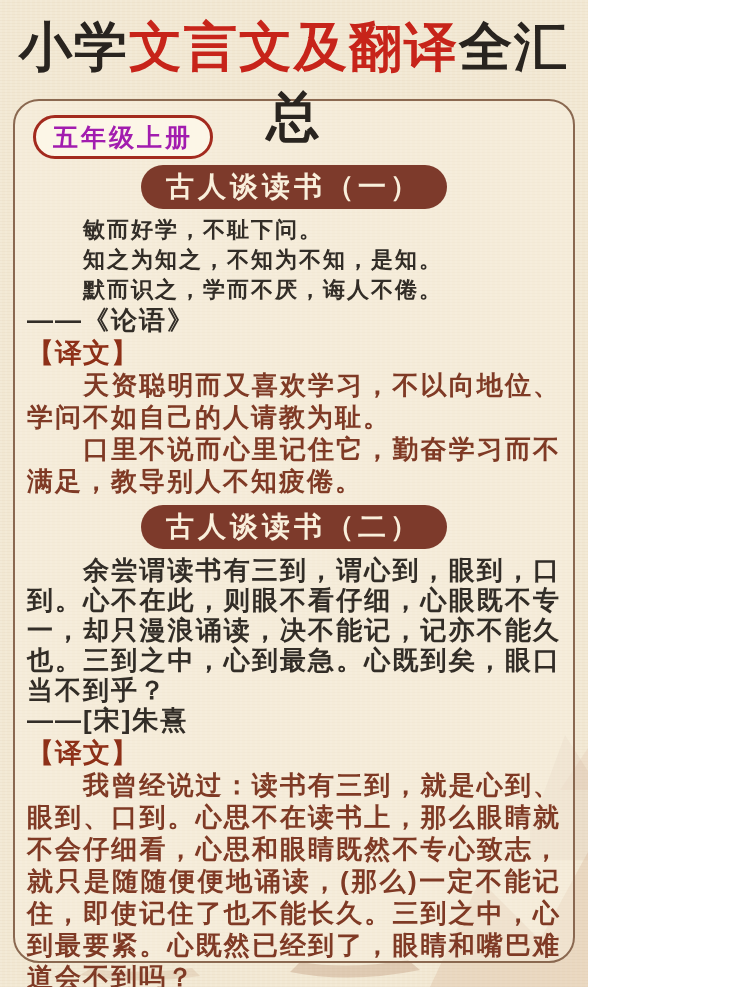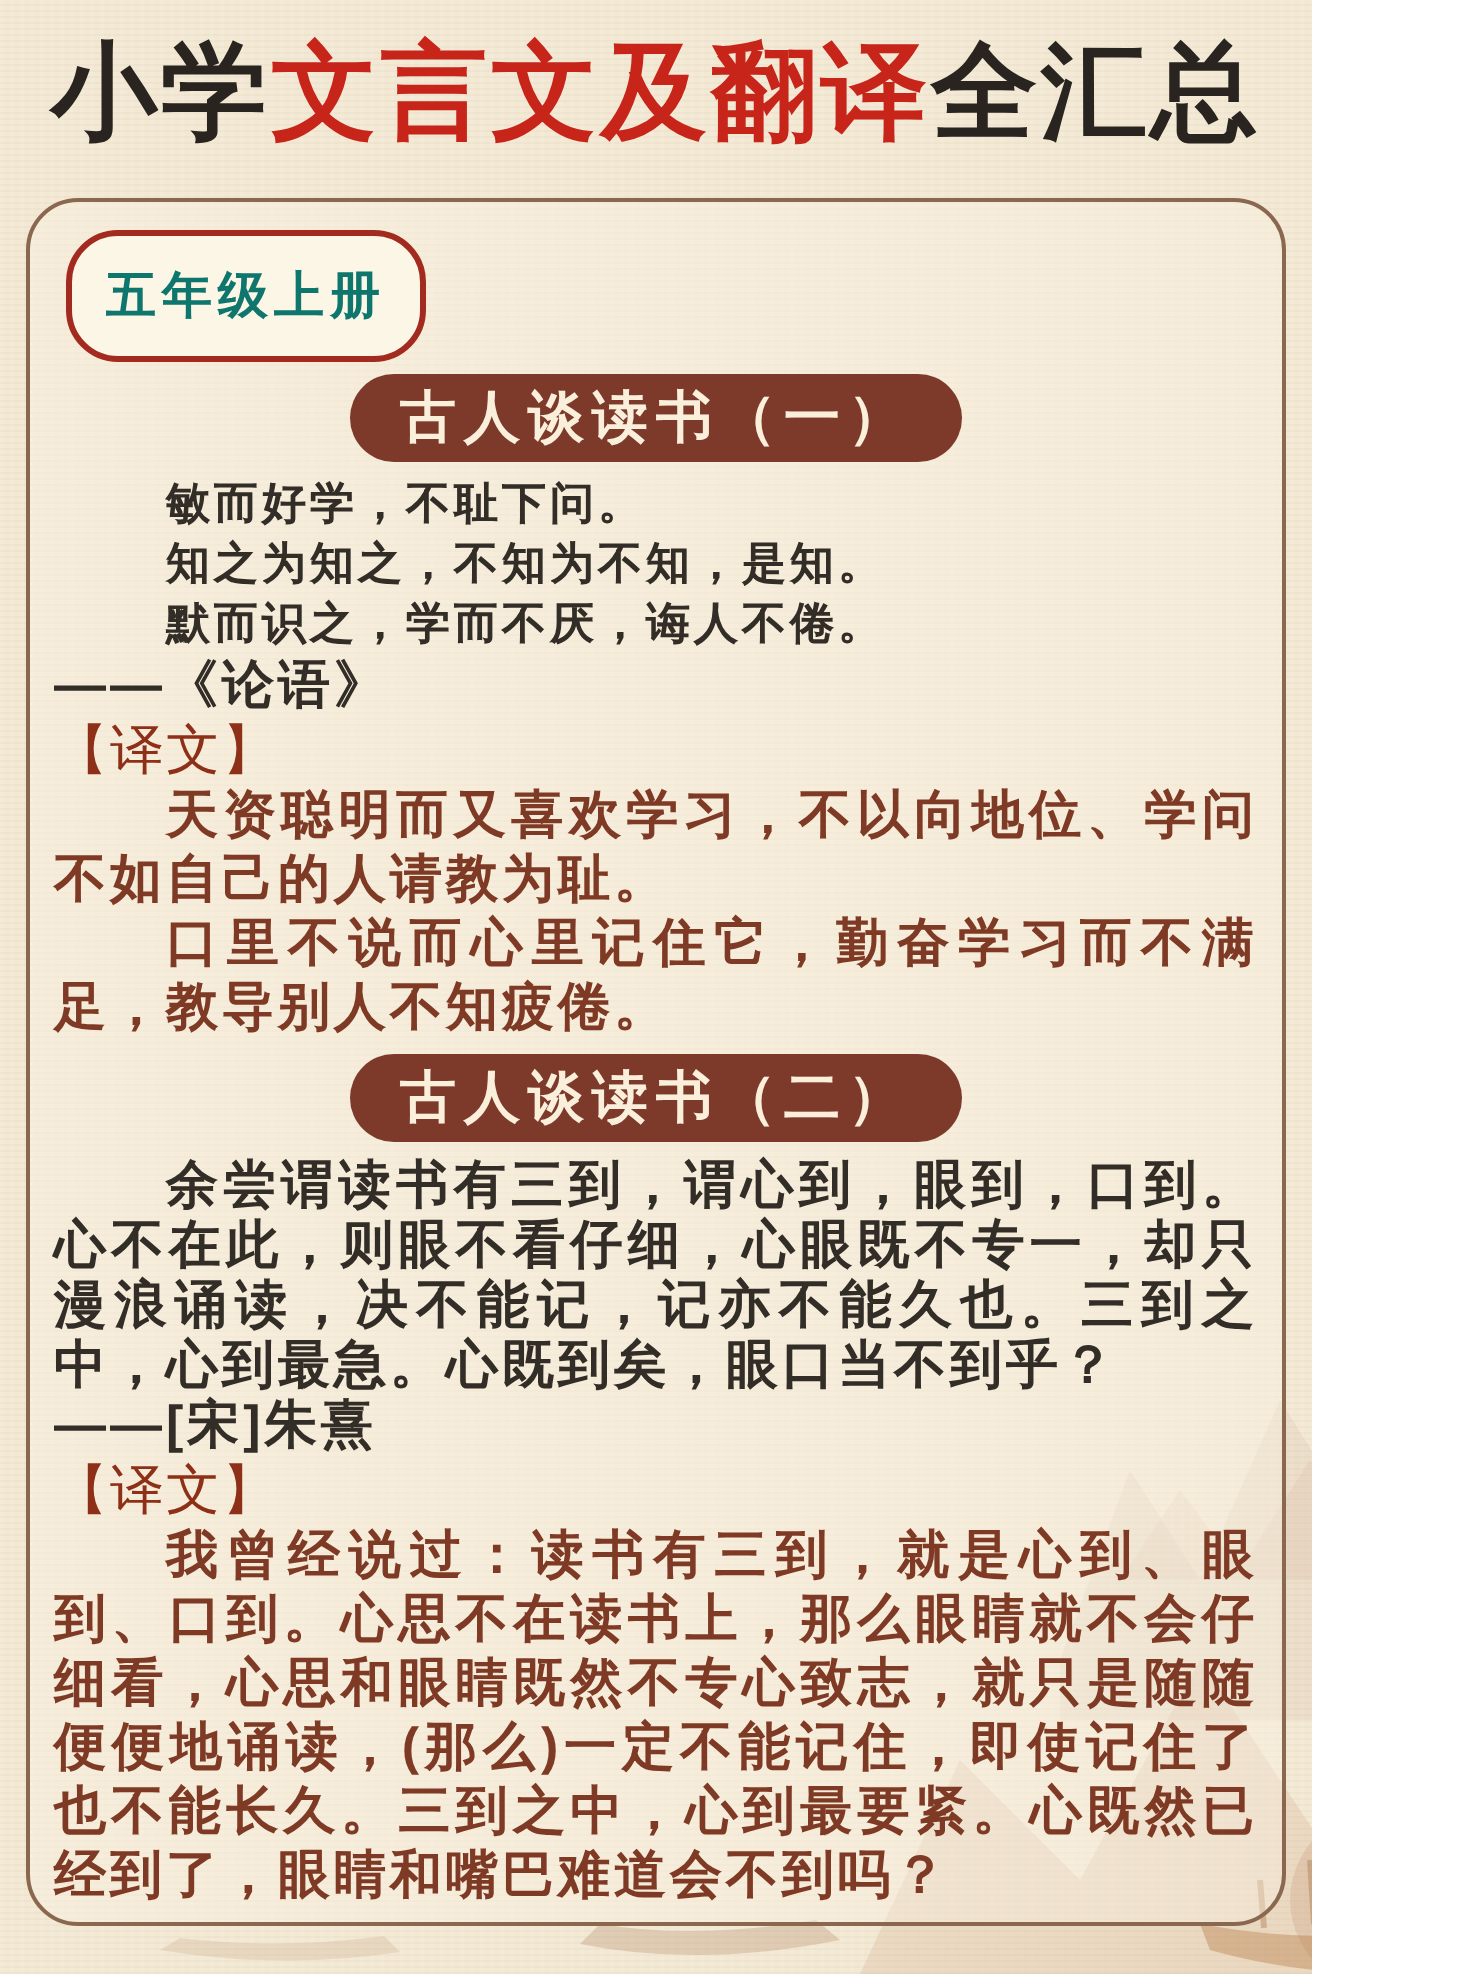--- a/index.html
+++ b/index.html
@@ -1,50 +1,50 @@
 <!DOCTYPE html>
 <html><head>
 <meta charset="utf-8">
 <style>
   html,body{margin:0;padding:0;}
   body{width:740px;height:987px;overflow:hidden;
        font-family:"Liberation Sans","DejaVu Sans",sans-serif;}
-  .page{position:relative;width:656px;height:987px;overflow:hidden;
+  .page{position:relative;width:588px;height:987px;overflow:hidden;
         background:
           repeating-linear-gradient(0deg, rgba(205,182,150,0.10) 0 1px, rgba(0,0,0,0) 1px 3px),
           repeating-linear-gradient(90deg, rgba(255,255,255,0.10) 0 2px, rgba(0,0,0,0) 2px 5px),
           #f2e8d3;}
   .watermark{position:absolute;left:0;top:0;width:740px;height:987px;z-index:0;pointer-events:none;}
   
   .main-title{position:relative;z-index:2;text-align:center;margin:0;padding-top:12px;
               font-size:53px;line-height:70px;font-weight:900;letter-spacing:2px;color:#29241f;}
   .main-title .t-red{color:#c7241a;}
   .main-title .t-black{color:#29241f;}
   
   .panel{position:absolute;z-index:1;left:13px;right:13px;top:99px;bottom:24px;
          border:2.5px solid #8a6850;border-radius:26px;
          background:rgba(250,243,228,0.40);
          padding:10px 12px;box-sizing:border-box;}
   .panel-inner{position:relative;z-index:2;}
   .grade-badge{display:inline-block;margin:4px 0 0 6px;
                font-size:25px;line-height:28px;font-weight:800;letter-spacing:3px;
-               color:#0f766e;background:#fcf6e7;border:3px solid #a32a1e;
-               border-radius:26px;padding:16px 17px;text-align:center;}
+               color:#a21caf;background:#fcf6e7;border:3px solid #a32a1e;
+               border-radius:26px;padding:5px 17px;text-align:center;}
   .pill-wrap{text-align:center;margin:6px 0;}
   .section-pill{display:inline-block;background:#7d3a2b;color:#f9efdb;
                 font-size:28px;line-height:32px;font-weight:800;letter-spacing:4px;
                 padding:6px 25px;border-radius:26px;}
   .orig-block{margin-top:6px;}
   .orig-line{font-size:22px;line-height:30px;font-weight:700;letter-spacing:2px;
              color:#322d27;padding-left:56px;white-space:nowrap;}
   .orig-para{margin:6px 0 0 0;font-size:26px;line-height:30px;font-weight:700;
              letter-spacing:2px;color:#322d27;text-indent:56px;text-align:justify;}
   .attribution{font-size:26px;line-height:30px;font-weight:700;letter-spacing:2px;
                color:#322d27;text-align:left;padding-right:8px;}
-  .trans-label{margin-top:2px;font-size:27px;line-height:32px;font-weight:400;
+  .trans-label{margin-top:2px;font-size:27px;line-height:32px;font-weight:700;
                letter-spacing:1px;color:#8e3018;}
   .trans-para{margin:0;font-size:26px;line-height:32px;font-weight:700;letter-spacing:2px;
               color:#7f3a25;text-indent:56px;text-align:justify;}
   .section-2{margin-top:8px;}
 </style>
 </head>
 <body>
 
 <div class="page">
 

